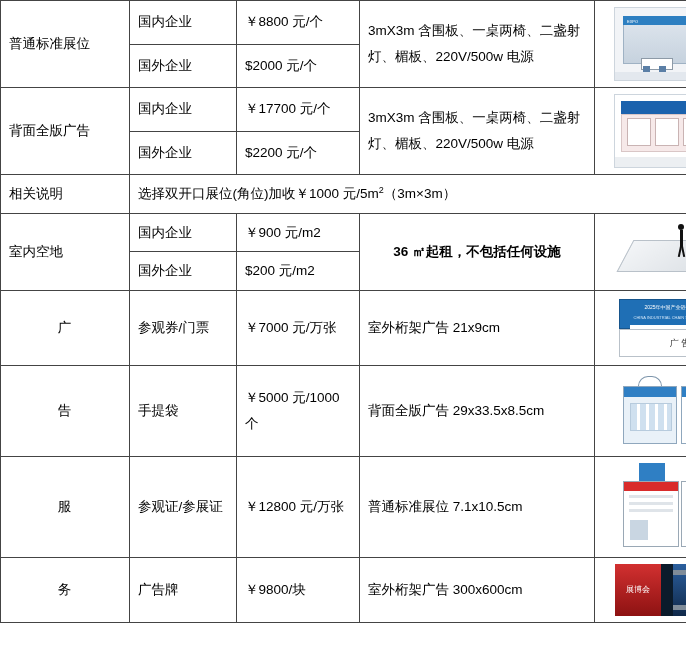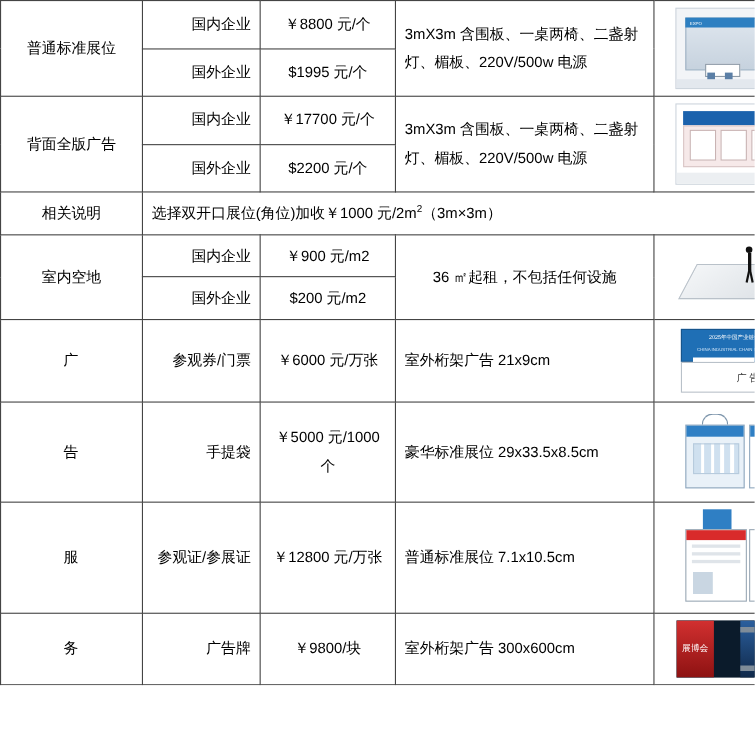--- a/index.html
+++ b/index.html
@@ -15,23 +15,23 @@
     table-layout:fixed;
   }
   table.price-table td{
     border:1px solid #444;
     padding:6px 8px;
     font-size:13.5px;
     line-height:1.9;
     vertical-align:middle;
     word-wrap:break-word;
   }
-  .c-name{width:112px;text-align:center;}
-  .c-type{width:90px;text-align:right;}
-  .c-price{width:106px;text-align:center;}
+  .c-name{width:112px;text-align:left;}
+  .c-type{width:90px;text-align:left;}
+  .c-price{width:106px;}
   .c-desc{width:218px;text-align:left;}
   .c-img{width:152px;text-align:center;padding:4px;}
   .vert{
     text-align:center;
     font-size:14px;
     letter-spacing:1px;
   }
   .note-text{text-align:left;padding-left:10px;}
   sup{font-size:9px;vertical-align:super;}
 
@@ -90,21 +90,21 @@
   .badges .l1{left:24px;}
   .badges .card{position:absolute;top:18px;border:1px solid #9aa8b5;}
   .badges .c1{left:8px;width:54px;height:64px;background:#fff;}
   .badges .c1 .hd{height:9px;background:#d92b2b;}
   .badges .c1 .ln{height:3px;margin:4px 5px;background:#dfe4e9;}
   .badges .c1 .ph{position:absolute;left:6px;bottom:6px;width:18px;height:20px;background:#c9d6e2;}
   .badges .c2{left:66px;width:54px;height:64px;background:#fff;}
   .badges .c2 span{display:block;text-align:center;font-size:9px;line-height:64px;color:#333;}
 
   .truss{width:128px;height:52px;position:relative;margin:0 auto;overflow:hidden;background:#0b1b2b;}
-  .truss .red{position:absolute;left:0;top:0;width:34px;height:100%;background:linear-gradient(180deg,#d23030 0%,#8d1212 100%);}
+  .truss .red{position:absolute;left:0;top:0;width:46px;height:100%;background:linear-gradient(180deg,#d23030 0%,#8d1212 100%);}
   .truss .red span{color:#fff;font-size:8px;display:block;text-align:center;margin-top:18px;}
   .truss .blue{position:absolute;left:58px;top:0;width:70px;height:100%;background:linear-gradient(180deg,#2b5f9e 0%,#10294a 100%);}
   .truss .bar{position:absolute;left:58px;top:6px;width:70px;height:5px;background:#7f8c99;}
   .truss .bar2{position:absolute;left:58px;bottom:6px;width:70px;height:5px;background:#7f8c99;}
 </style>
 </head>
 <body>
 
 <table class="price-table">
 
@@ -121,21 +121,21 @@
             <div class="lbl">EXPO</div>
         <div class="tbl"></div>
         <div class="chair ch1"></div>
             <div class="chair ch2"></div>
         <div class="floor"></div>
       </div>
     </td>
   </tr>
   <tr>
     <td class="c-type">国外企业</td>
-    <td class="c-price">$1995 元/个</td>
+    <td class="c-price">$2000 元/个</td>
   </tr>
 
   <tr>
     <td class="c-name" rowspan="2">背面全版广告</td>
     <td class="c-type">国内企业</td>
     <td class="c-price">￥17700 元/个</td>
     <td class="c-desc" rowspan="2">3mX3m 含围板、一桌两椅、二盏射灯、楣板、220V/500w 电源</td>
     <td class="c-img" rowspan="2">
       <div class="booth2 thumb">
         <div class="hdr"><span>EXPO CENTER</span></div>
@@ -147,69 +147,69 @@
       </div>
     </td>
   </tr>
   <tr>
     <td class="c-type">国外企业</td>
     <td class="c-price">$2200 元/个</td>
   </tr>
 
   <tr>
     <td class="c-name">相关说明</td>
-    <td class="note-text" colspan="4"><span>选择双开口展位(角位)加收￥1000 元/2m</span><sup>2</sup><span>（3m×3m）</span></td>
+    <td class="note-text" colspan="4"><span>选择双开口展位(角位)加收￥1000 元/5m</span><sup>2</sup><span>（3m×3m）</span></td>
   </tr>
 
   <tr>
     <td class="c-name" rowspan="2">室内空地</td>
     <td class="c-type">国内企业</td>
     <td class="c-price">￥900 元/m2</td>
-    <td class="c-desc" rowspan="2" style="text-align:center;">36 ㎡起租，不包括任何设施</td>
+    <td class="c-desc" rowspan="2" style="text-align:center;font-weight:bold;">36 ㎡起租，不包括任何设施</td>
     <td class="c-img" rowspan="2">
       <div class="floorplate thumb">
         <div class="plate"></div>
         <div class="person">
               <div class="head"></div>
               <div class="body"></div>
               <div class="legl"></div>
               <div class="legr"></div>
             </div>
       </div>
     </td>
   </tr>
   <tr>
     <td class="c-type">国外企业</td>
     <td class="c-price">$200 元/m2</td>
   </tr>
 
   <tr>
     <td class="c-name vert">广</td>
     <td class="c-type">参观券/门票</td>
-    <td class="c-price">￥6000 元/万张</td>
+    <td class="c-price">￥7000 元/万张</td>
     <td class="c-desc">室外桁架广告 21x9cm</td>
     <td class="c-img">
       <div class="ticket thumb">
         <div class="top">
           <div class="t1">2025年中国产业链供应链博览会</div>
           <div class="t2">CHINA INDUSTRIAL CHAIN SUPPLY CHAIN EXPO</div>
           <div class="bar"></div>
         </div>
         <div class="bot">
               <span>广 告</span>
             </div>
       </div>
     </td>
   </tr>
 
   <tr>
     <td class="c-name vert">告</td>
     <td class="c-type">手提袋</td>
     <td class="c-price">￥5000 元/1000 个</td>
-    <td class="c-desc">豪华标准展位 29x33.5x8.5cm</td>
+    <td class="c-desc">背面全版广告 29x33.5x8.5cm</td>
     <td class="c-img">
       <div class="bags thumb">
         <div class="handle h1"></div>
         <div class="bag bg1">
               <div class="cap"></div>
               <div class="grid"></div>
             </div>
         <div class="bag bg2">
               <div class="cap"></div>
             </div>

